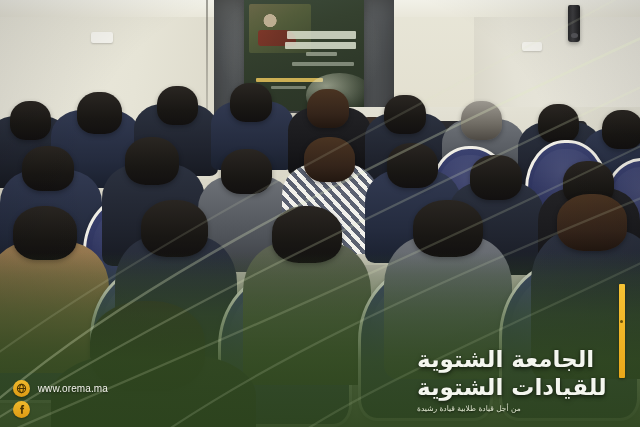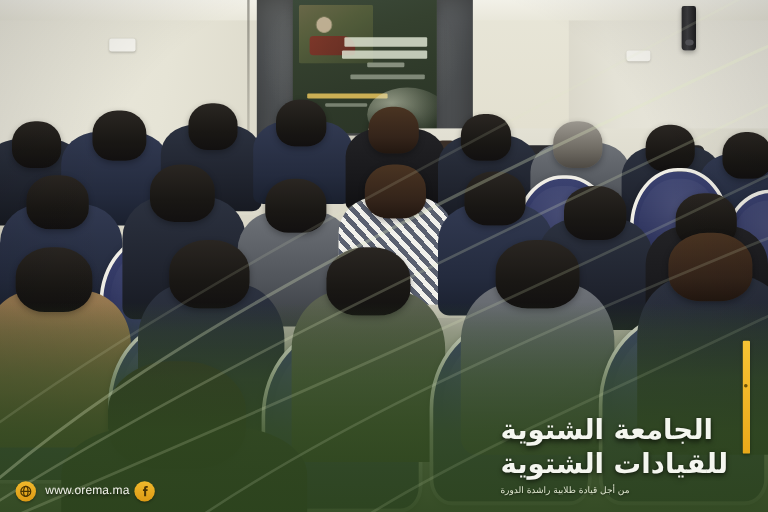--- a/index.html
+++ b/index.html
@@ -215,21 +215,21 @@
   }
   .brand-swoosh{
     position:absolute; left:0; bottom:0; width:100%; height:100%;
     overflow:hidden;
   }
   .brand-swoosh svg{ position:absolute; inset:0; width:100%; height:100%; }
 
   
   .contact{
     position:absolute; left:2.0%; bottom:2.0%;
-    display:flex; flex-direction:row; gap:4px;
+    display:flex; flex-direction:column; gap:4px;
     z-index:6;
   }
   .contact-row{
     display:flex; align-items:center; gap:8px;
   }
   .c-icon{
     width:17px; height:17px; border-radius:50%;
     background:linear-gradient(180deg,#f0b92c,#dd9a14);
     display:flex; align-items:center; justify-content:center;
     color:#4a3403; font-size:10px; font-weight:bold; line-height:1;
@@ -449,18 +449,18 @@
         <svg width="11" height="11" viewBox="0 0 24 24" fill="#4a3403">
           <path d="M14.8 8.2V6.4c0-.8.2-1.2 1.4-1.2h1.5V2.2h-2.5c-3 0-4.1 1.4-4.1 3.9v2.1H9v3h2.1V21h3.7v-9.8h2.5l.3-3h-2.8z"></path>
         </svg>
       </span>
     </div>
   </div>
 
   <div class="title-block">
     <div class="title-line">الجامعة الشتوية</div>
     <div class="title-line">للقيادات الشتوية</div>
-    <div class="tagline">من أجل قيادة طلابية راشدة الدورة</div>
+    <div class="tagline">من أجل قيادة طلابية قيادة رشيدة</div>
   </div>
 
   <div class="accent-bar"></div>
 
 </div>
 
 </body></html>

